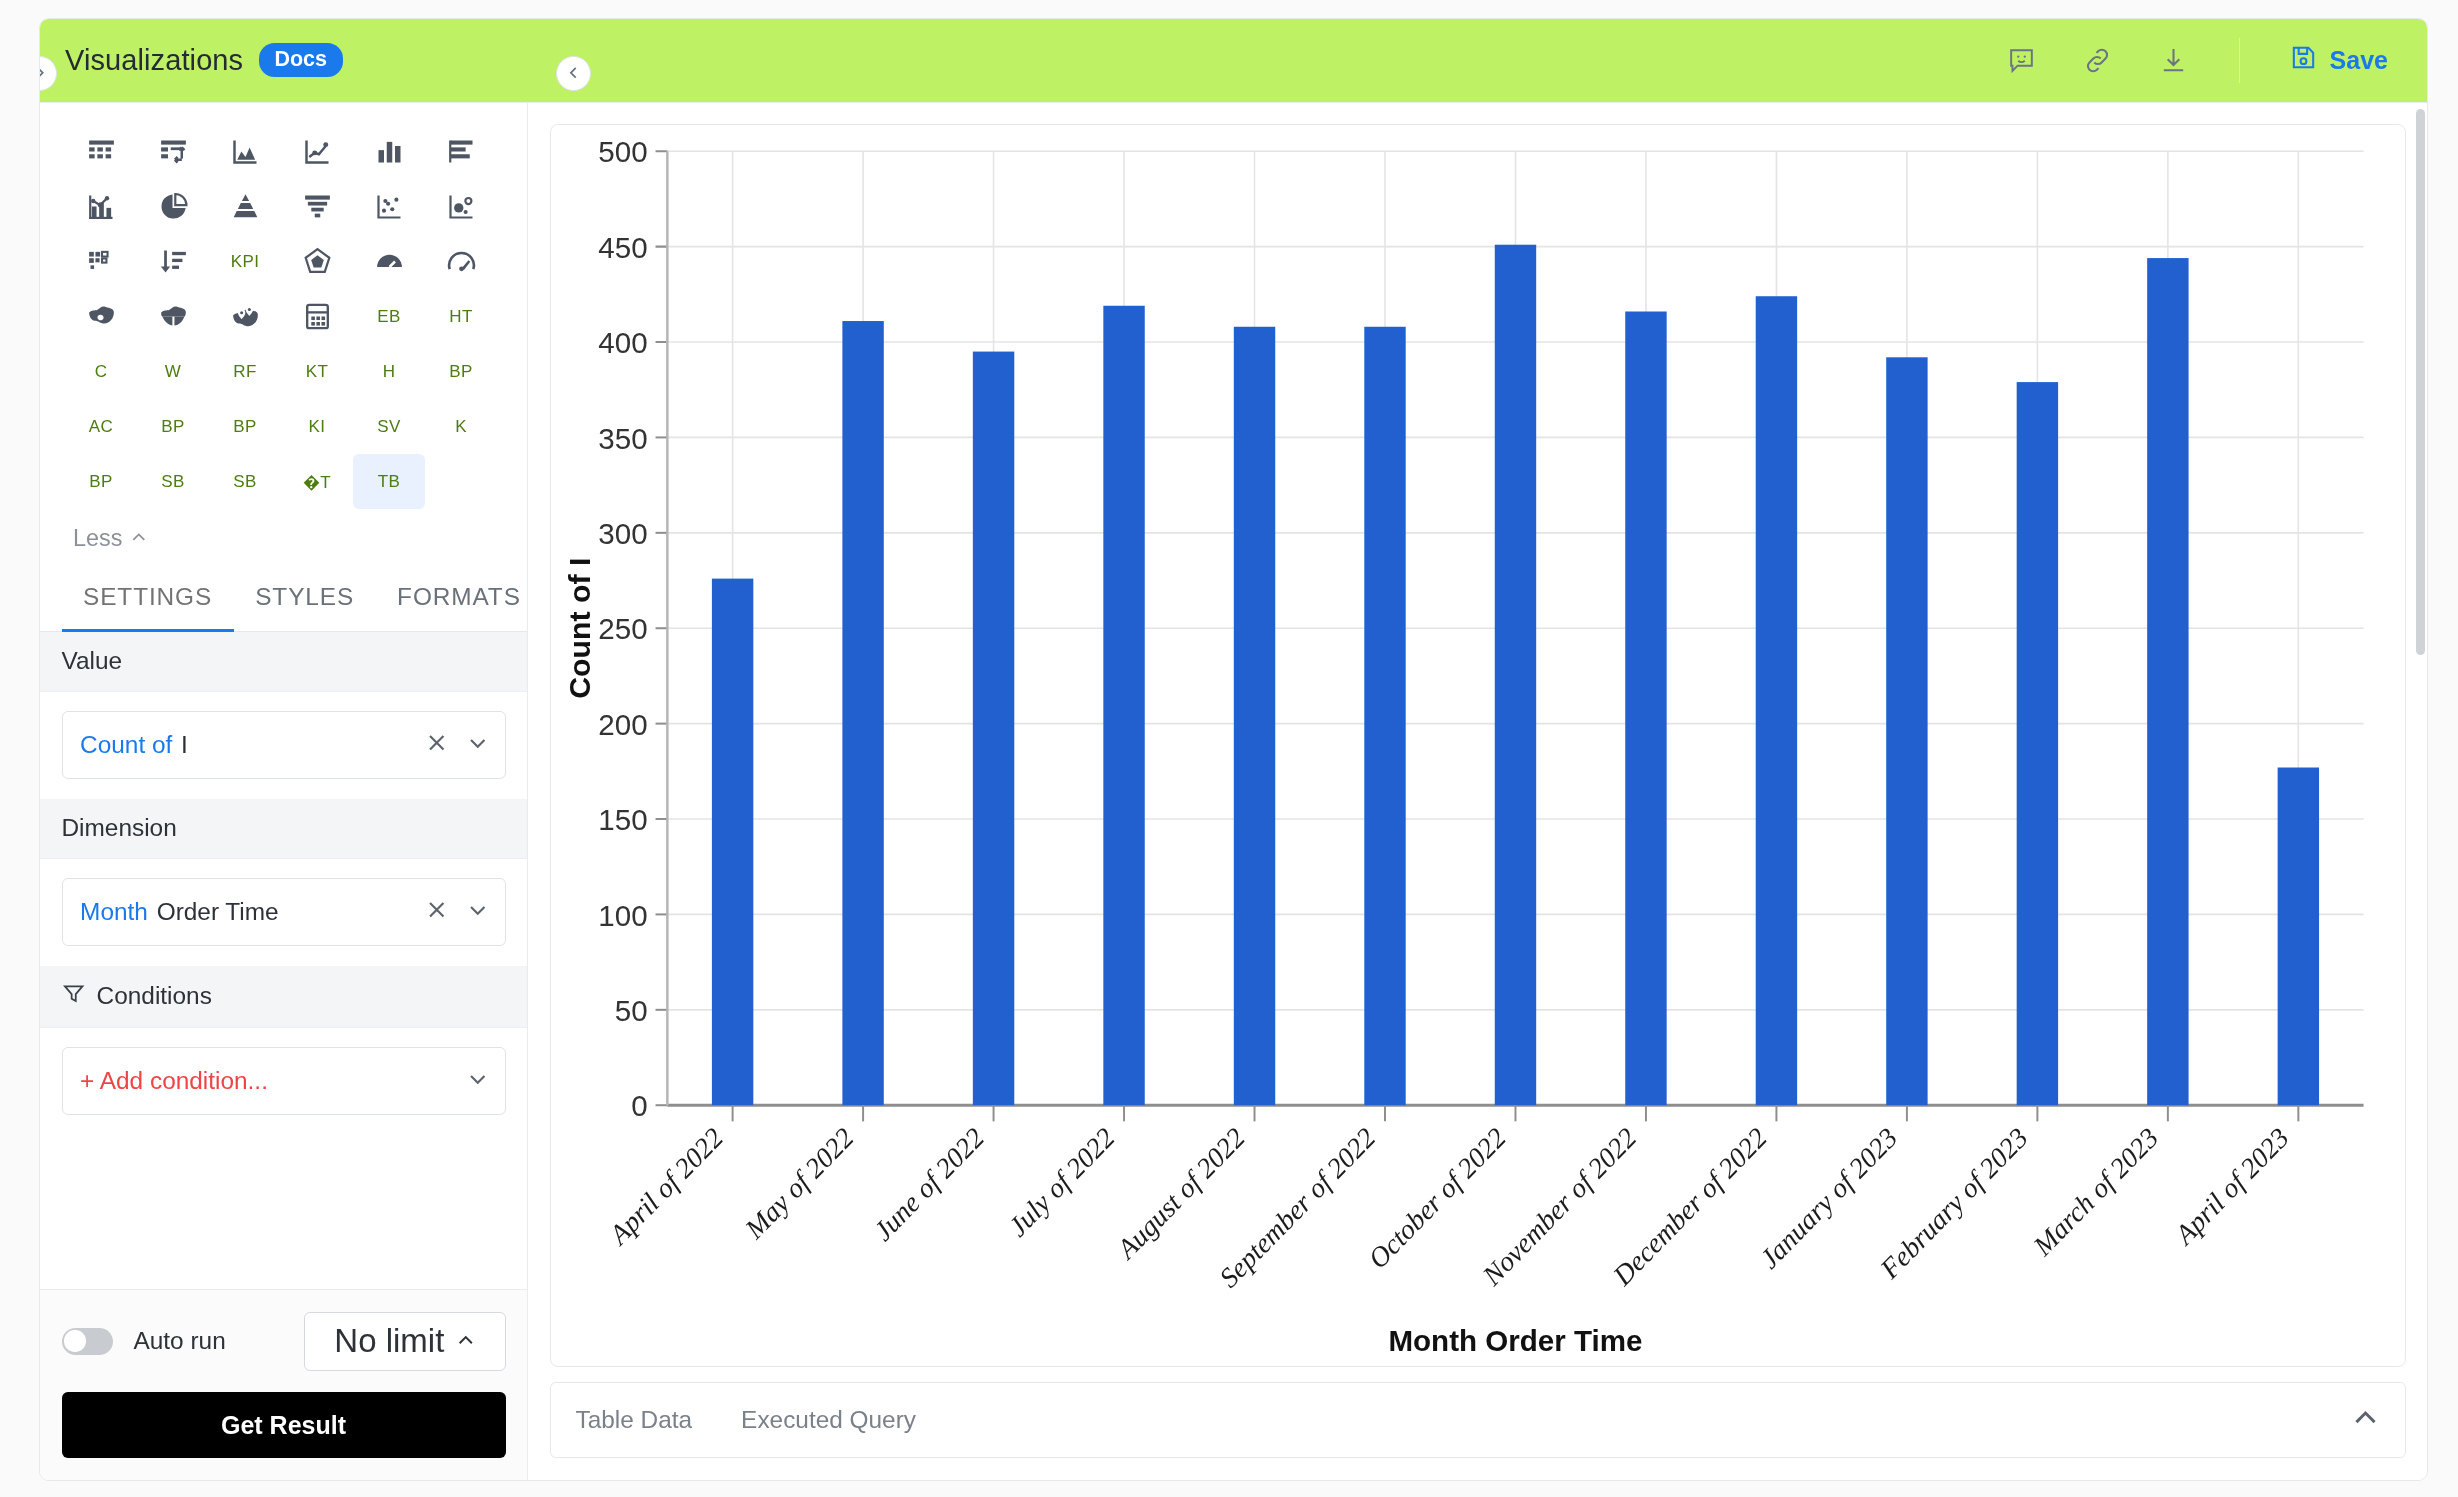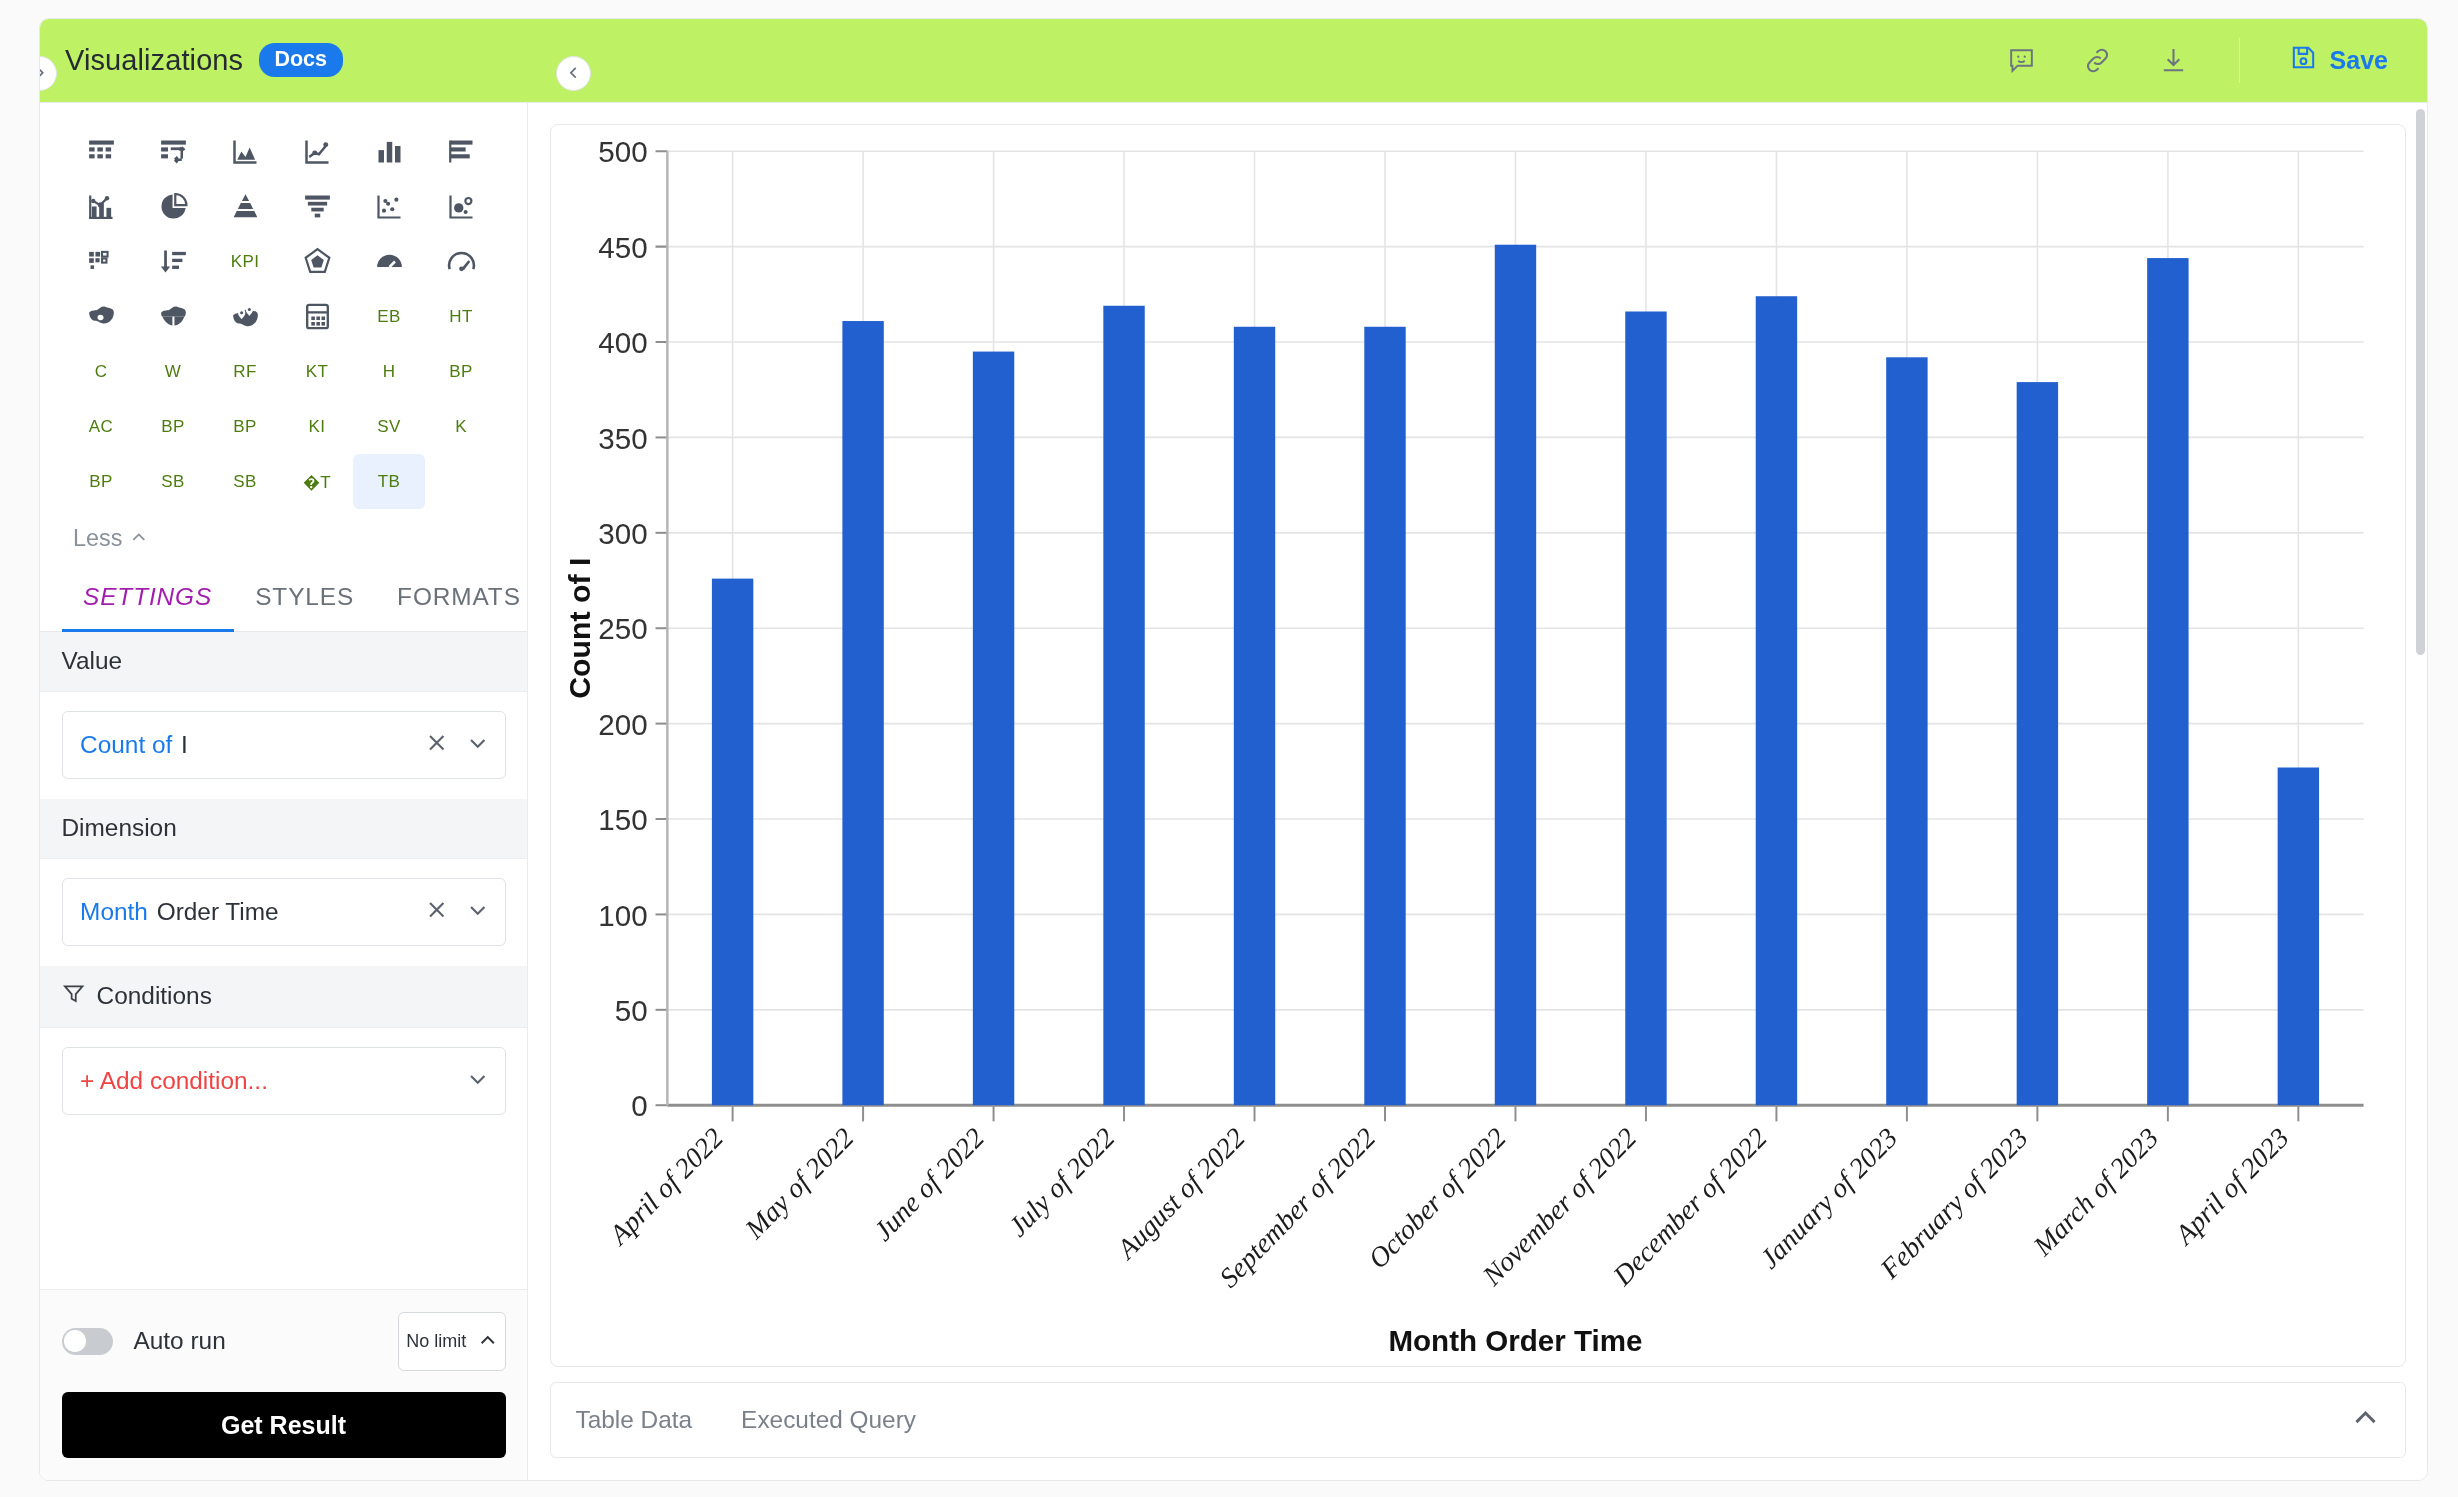--- a/index.html
+++ b/index.html
@@ -72,21 +72,21 @@
   .pcell svg { display: block; }
   .less-row { padding: 9.8px 0 15.6px 33px; }
   .less { color: #8b9199; font-size: 23.4px; display: inline-flex; align-items: center; gap: 7.8px; }
 
   
   .tabs { display: flex; border-bottom: 1px solid #e6e8ea; padding-left: 21.5px; }
   .tab {
     padding: 15.6px 21.5px 17.6px; font-size: 24.4px; color: #6a7179;
     letter-spacing: 0.9px; border-bottom: 3.9px solid transparent; margin-bottom: -1px;
   }
-  .tab.active { color: #a21caf; border-bottom-color: #1a7aeb; font-weight: 500; font-style: italic; }
+  .tab.active { color: #737373; border-bottom-color: #1a7aeb; font-weight: 500; }
 
   .section-hd {
     background: #f4f5f6; border-bottom: 1px solid #eceef0;
     padding: 15.6px 21.5px; font-size: 24.4px; color: #2d3239;
     display: flex; gap: 11.7px;
   }
   .field-wrap { padding: 19.5px 21.5px; }
   .field {
     height: 68px; border: 1px solid #dfe2e6; border-radius: 5.9px;
     display: flex; align-items: center; padding: 0 15.6px 0 17.6px;
@@ -97,22 +97,22 @@
   .field.placeholder { color: #ef4444; }
   .sb-spacer { flex: 1; min-height: 0; }
 
   .sb-footer { border-top: 1px solid #e9ebed; background: #fbfbfc; padding: 21.5px; }
   .footer-row { display: flex; align-items: center; }
   .toggle { width: 51px; height: 27px; border-radius: 13.7px; background: #c8ccd1; position: relative; flex: 0 0 51px; }
   .toggle::after { content: ""; position: absolute; left: 2.9px; top: 2.9px; width: 21.5px; height: 21.5px; border-radius: 50%; background: #fff; }
   .auto-lbl { font-size: 24.4px; color: #2d3239; margin-left: 21px; }
   .nolimit {
     margin-left: auto; border: 1px solid #d6d9dd; border-radius: 5.9px;
-    height: 59px; padding: 0 7px; display: flex; align-items: center; gap: 11.7px;
-    font-size: 18px; color: #2d3239; background: #fff;
+    height: 59px; padding: 0 29px; display: flex; align-items: center; gap: 11.7px;
+    font-size: 33px; color: #2d3239; background: #fff;
   }
   .get-result {
     margin-top: 21.5px; width: 100%; height: 66px; background: #000000;
     color: #fff; font-size: 25px; font-weight: 700; border: 0; border-radius: 5.9px;
     display: flex; align-items: center; justify-content: center;
   }
 
   
   .main { flex: 1; display: flex; flex-direction: column; padding: 21.5px; min-width: 0; background: #fff; }
   .chart-card {

